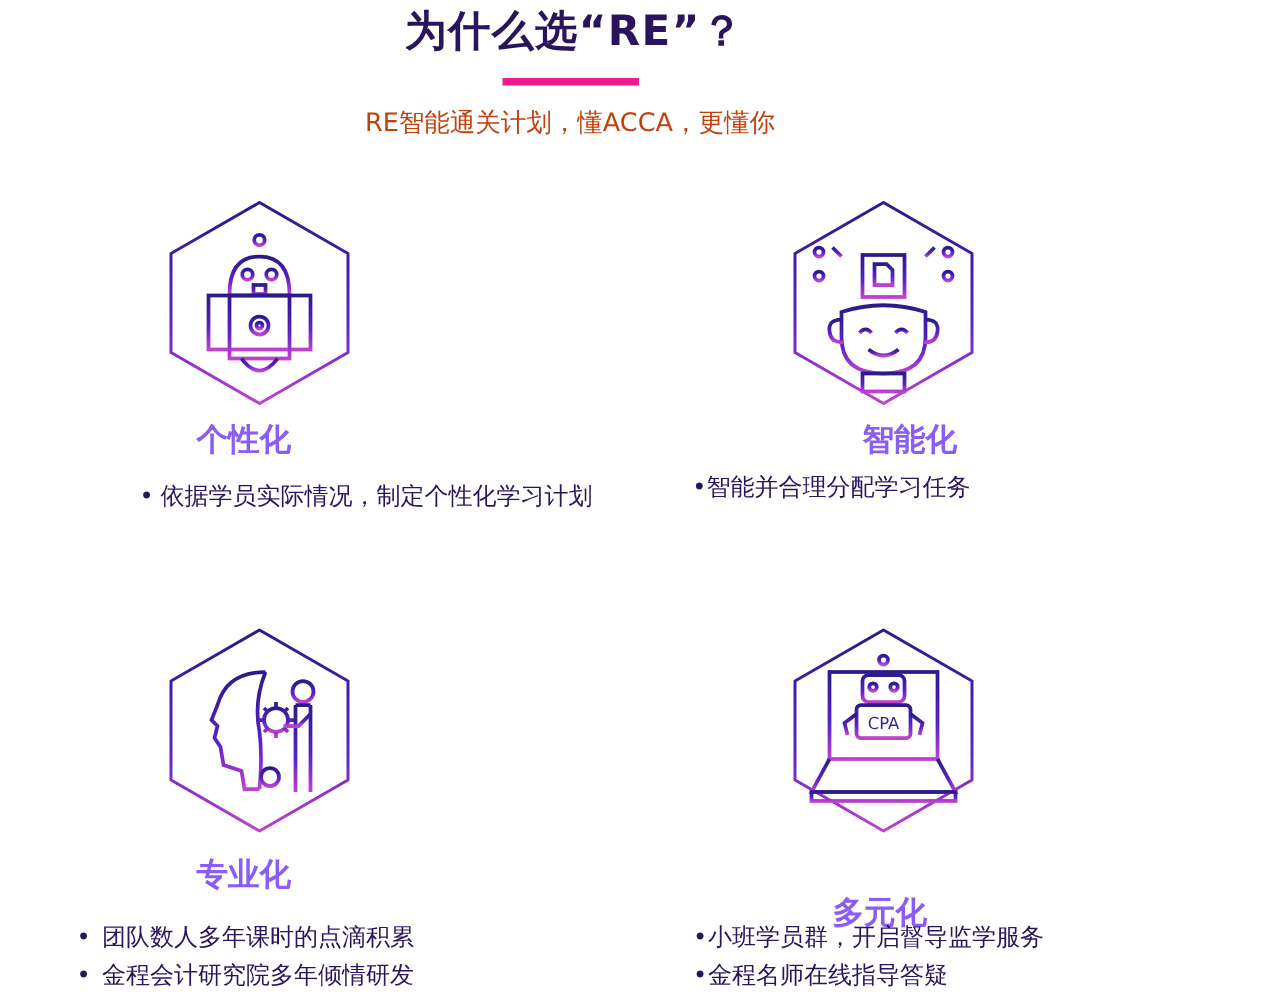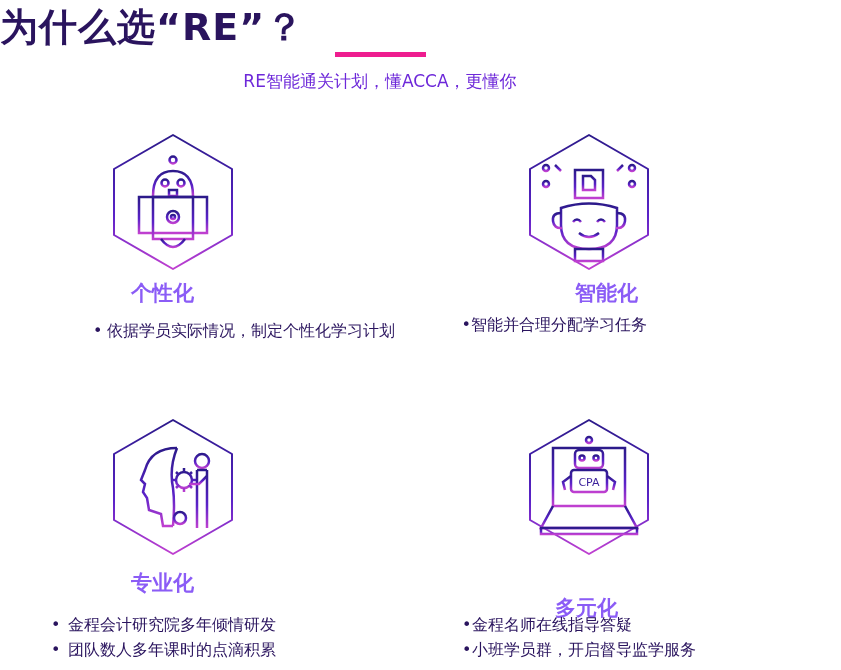--- a/index.html
+++ b/index.html
@@ -2,30 +2,30 @@
 <html><head>
 <meta charset="utf-8">
 <style>
   html, body { margin: 0; padding: 0; background: #ffffff; }
   body {
     width: 841px; height: 670px; position: relative; overflow: hidden;
     font-family: "DejaVu Sans", "Liberation Sans", sans-serif;
     color: #2a145e;
   }
   .title {
-    position: absolute; left: 0; top: 2px; width: 766px; text-align: left;
-    font-size: 38px; font-weight: bold; color: #2a145e; letter-spacing: 1px;
+    position: absolute; left: 0; top: 2px; width: 766px; text-align: center;
+    font-size: 28px; font-weight: bold; color: #2a145e; letter-spacing: 1px;
   }
   .underline {
     position: absolute; left: 335px; top: 52px; width: 91px; height: 5px;
     background: #ee1d8f;
   }
   .subtitle {
     position: absolute; left: 0; top: 70px; width: 760px; text-align: center;
-    font-size: 17px; color: #6d28d9;
+    font-size: 17px; color: #c2410c;
   }
   .feature { position: absolute; }
   .hex { position: absolute; width: 124px; height: 138px; }
   .feature-title {
     position: absolute; font-size: 21px; font-weight: bold; color: #8b5cf6;
     white-space: nowrap;
   }
   .bullets {
     position: absolute; margin: 0; padding: 0; list-style: none;
     font-size: 16px; color: #2a145e; white-space: nowrap;
@@ -124,22 +124,22 @@
       <circle cx="73" cy="62" r="8"></circle>
       <path d="M73,50 v4 M73,70 v4 M61,62 h4 M81,62 h4 M65,54 l3,3 M78,67 l3,3 M81,54 l-3,3 M68,67 l-3,3"></path>
       <circle cx="91" cy="43" r="7"></circle>
       <path d="M86,52 L86,110 M96,52 L96,110 M86,52 h10"></path>
       <path d="M96,58 L88,66 L78,66"></path>
       <line x1="80" y1="78" x2="80" y2="110"></line>
     </g>
   </svg>
   <div class="feature-title" style="left:131px; top:569px;">专业化</div>
   <ul class="bullets" style="left:51px; top:612px;">
+    <li><span class="dot" style="width:17px">•</span><span>团队数人多年课时的点滴积累</span></li>
     <li><span class="dot" style="width:17px">•</span><span>金程会计研究院多年倾情研发</span></li>
-    <li><span class="dot" style="width:17px">•</span><span>团队数人多年课时的点滴积累</span></li>
   </ul>
 </div>
 
 <div class="feature">
   <svg class="hex" style="left:527px; top:418px;" viewBox="0 0 124 138">
     <polygon points="62,2 121,36 121,102 62,136 3,102 3,36" fill="none" stroke="url(#g)" stroke-width="2" stroke-linejoin="round"></polygon>
     <g fill="none" stroke="url(#g)" stroke-width="2.5">
       <rect x="26" y="30" width="72" height="58"></rect>
       <circle cx="62" cy="22" r="3"></circle>
       <line x1="62" y1="25" x2="62" y2="32"></line>
@@ -152,16 +152,16 @@
       <path d="M26,88 L14,110 L110,110 L98,88"></path>
       <line x1="26" y1="96" x2="98" y2="96" stroke-dasharray="4,3"></line>
       <line x1="24" y1="101" x2="100" y2="101" stroke-dasharray="4,3"></line>
       <line x1="50" y1="106" x2="74" y2="106"></line>
       <rect x="14" y="110" width="96" height="6"></rect>
     </g>
     <text x="62" y="68" text-anchor="middle" font-size="11" font-family="DejaVu Sans, sans-serif" fill="#3a1f9a">CPA</text>
   </svg>
   <div class="feature-title" style="left:555px; top:594px;">多元化</div>
   <ul class="bullets" style="left:462px; top:612px;">
+    <li><span class="dot" style="width:10px">•</span><span>小班学员群，开启督导监学服务</span></li>
     <li><span class="dot" style="width:10px">•</span><span>金程名师在线指导答疑</span></li>
-    <li><span class="dot" style="width:10px">•</span><span>小班学员群，开启督导监学服务</span></li>
   </ul>
 </div>
 
 </body></html>

